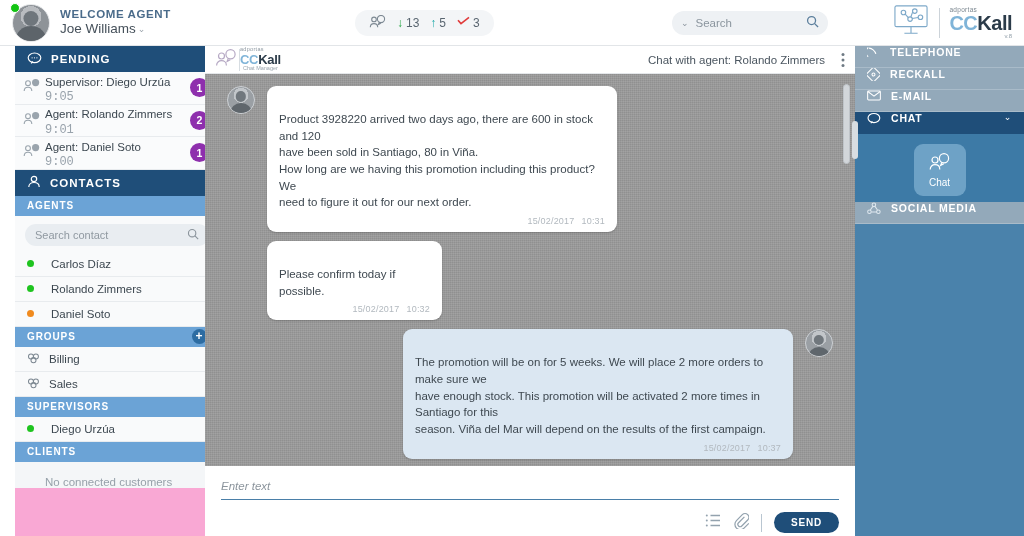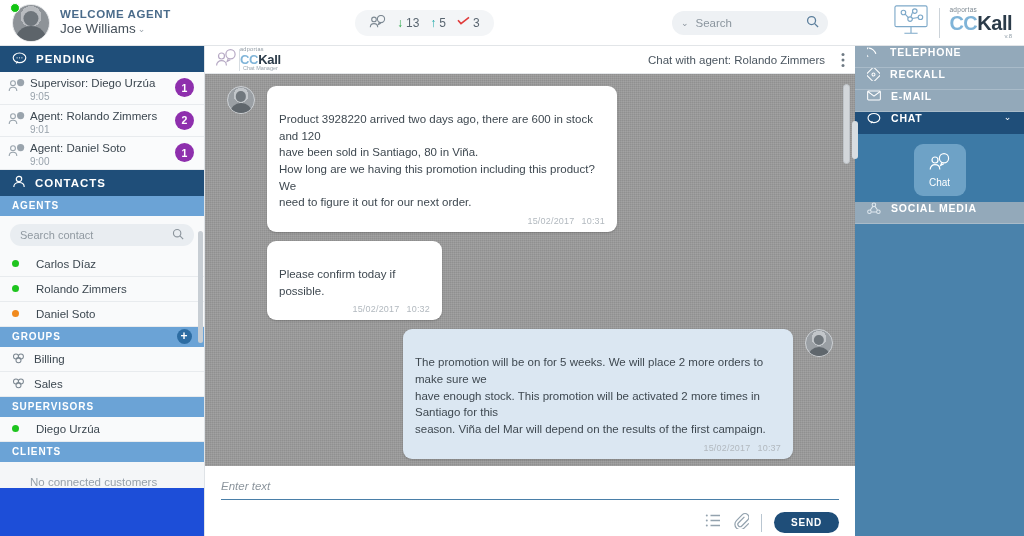--- a/index.html
+++ b/index.html
@@ -74,22 +74,22 @@
   .brand-divider { width: 1px; height: 30px; background: #ccd3d9; }
   .brand-text { line-height: 1; }
   .brand-sub { font-size: 6.5px; color: #7b8790; letter-spacing: .3px; }
   .brand-main { font-size: 20px; font-weight: bold; letter-spacing: -.5px; }
   .brand-cc { color: #7fb4d8; }
   .brand-kall { color: #2b3b49; }
   .brand-ver { font-size: 6px; color: #93a0aa; text-align: right; }
 
   
   .leftbar {
-    position: absolute; left: 0; top: 46px; width: 205px; height: 490px;
-    background: #1d4ed8; border-right: 1px solid #dfe3e7;
+    position: absolute; left: 15px; top: 46px; width: 205px; height: 490px;
+    background: #f9a8d4; border-right: 1px solid #dfe3e7;
   }
   .sec-dark {
     height: 26px; background: #1f4e79; color: #fff;
     display: flex; align-items: center; gap: 9px; padding: 0 12px;
     font-size: 11.5px; font-weight: bold; letter-spacing: 1px;
   }
   .sec-blue {
     height: 20px; background: #6ba3d6; color: #ffffff;
     display: flex; align-items: center; justify-content: space-between;
     padding: 0 12px; font-size: 10px; font-weight: bold; letter-spacing: .9px;
@@ -100,21 +100,21 @@
     font-weight: bold;
   }
   .pending-list { background: #f9fafb; }
   .pend-item {
     display: flex; align-items: center; padding: 6px 10px 6px 8px;
     border-bottom: 1px solid #e8ebee; background: #fafbfc; height: 32.5px;
   }
   .pend-ico { width: 22px; flex: none; color: #9aa4ad; }
   .pend-txt { flex: 1; line-height: 1.2; }
   .pend-name { font-size: 11.5px; color: #3c4750; }
-  .pend-time { font-size: 10px; color: #98a2ab; }
+  .pend-time { font-size: 12px; color: #98a2ab; font-family: Liberation Mono, monospace; }
   .badge {
     width: 19px; height: 19px; border-radius: 50%; background: #8e2fad;
     color: #fff; font-size: 10.5px; font-weight: bold;
     display: flex; align-items: center; justify-content: center; flex: none;
   }
   .contact-search-wrap { padding: 8px 10px 6px 10px; background: #f9fafb; }
   .contact-search {
     height: 22px; background: #e9edf1; border-radius: 11px;
     display: flex; align-items: center; padding: 0 10px;
     font-size: 11px; color: #9099a1; justify-content: space-between;

